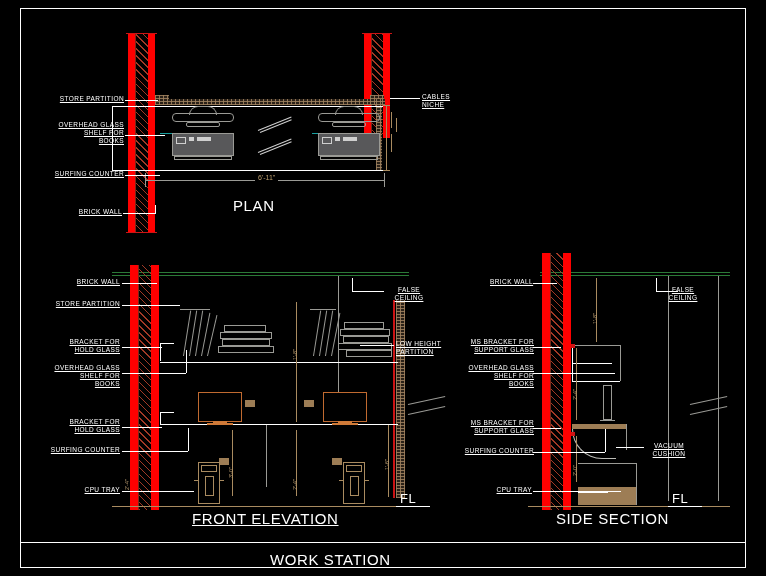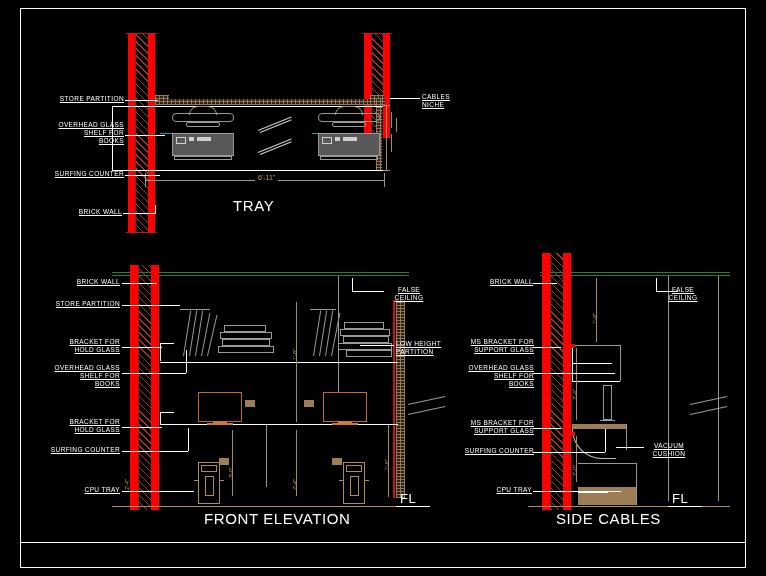--- a/index.html
+++ b/index.html
@@ -174,21 +174,21 @@
 
     <div class="lab r" style="left:40px;top:170px;width:84px;">SURFING COUNTER</div>
 
     <div class="lab r" style="left:50px;top:208px;width:72px;">BRICK WALL</div>
 
     <div class="lab" style="left:422px;top:93px;width:60px;">
       <span class="l2">CABLES</span>
       <span class="l2">NICHE</span>
     </div>
 
-    <div class="vtitle" style="left:233px;top:197px;">TRAY</div>
+    <div class="vtitle" style="left:233px;top:197px;">PLAN</div>
   </div>
 
   <div>
 
     <div class="greenline" style="left:112px;top:275px;width:297px;height:1px;"></div>
     <div class="greenline" style="left:112px;top:272px;width:297px;height:1px;"></div>
     <div class="greyline" style="left:338px;top:276px;width:1px;height:130px;"></div>
 
     <div class="col" style="left:130px;top:265px;width:8px;height:245px;"></div>
     <div class="colhatch" style="left:138px;top:265px;width:13px;height:245px;"></div>
@@ -328,21 +328,21 @@
       <span class="l2">CEILING</span>
     </div>
     <div class="lab" style="left:396px;top:340px;width:62px;">
       <span class="l2">LOW HEIGHT</span>
       <span class="l2">PARTITION</span>
     </div>
 
     <div class="fl" style="left:400px;top:491px;">FL</div>
     <div class="whline" style="left:396px;top:506px;width:34px;height:1px;"></div>
 
-    <div class="vtitle" style="left:204px;top:510px;">FRONT ELEVATION</div>
+    <div class="vtitle" style="left:192px;top:510px;text-decoration:underline;">FRONT ELEVATION</div>
   </div>
 
   <div>
 
     <div class="greenline" style="left:540px;top:275px;width:190px;height:1px;"></div>
     <div class="greenline" style="left:540px;top:272px;width:190px;height:1px;"></div>
     <div class="greyline" style="left:668px;top:276px;width:1px;height:225px;"></div>
     <div class="greyline" style="left:718px;top:276px;width:1px;height:225px;"></div>
 
     <div class="col" style="left:542px;top:253px;width:8px;height:257px;"></div>
@@ -423,18 +423,19 @@
       <span class="l2">CEILING</span>
     </div>
     <div class="lab c" style="left:644px;top:442px;width:50px;">
       <span class="l2">VACUUM</span>
       <span class="l2">CUSHION</span>
     </div>
 
     <div class="fl" style="left:672px;top:491px;">FL</div>
     <div class="whline" style="left:668px;top:506px;width:34px;height:1px;"></div>
 
-    <div class="vtitle" style="left:556px;top:510px;">SIDE CABLES</div>
+    <div class="vtitle" style="left:556px;top:510px;">SIDE SECTION</div>
   </div>
 
 
+  <div class="vtitle" style="left:270px;top:551px;font-size:15px;">WORK STATION</div>
 
 </div>
 
 </body></html>

